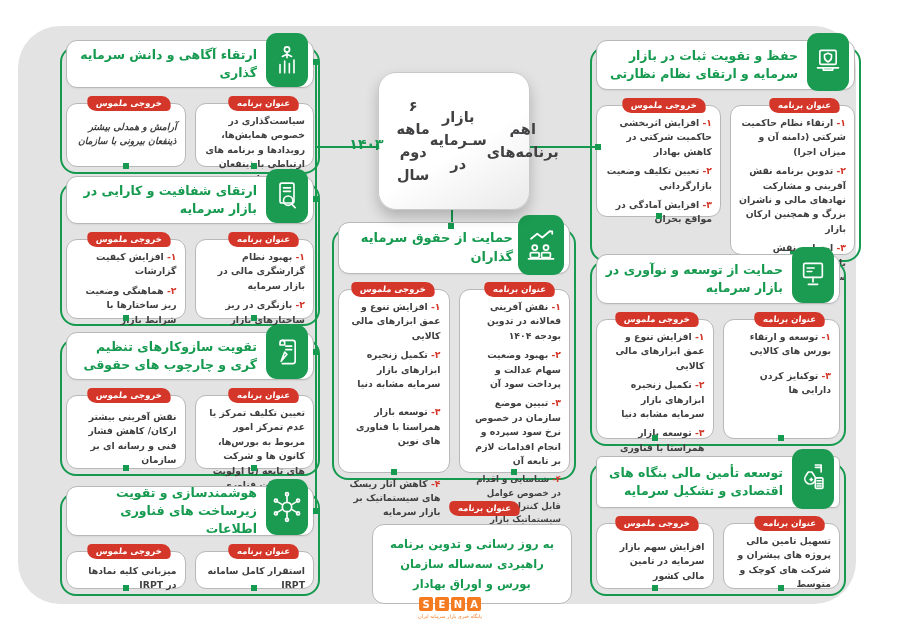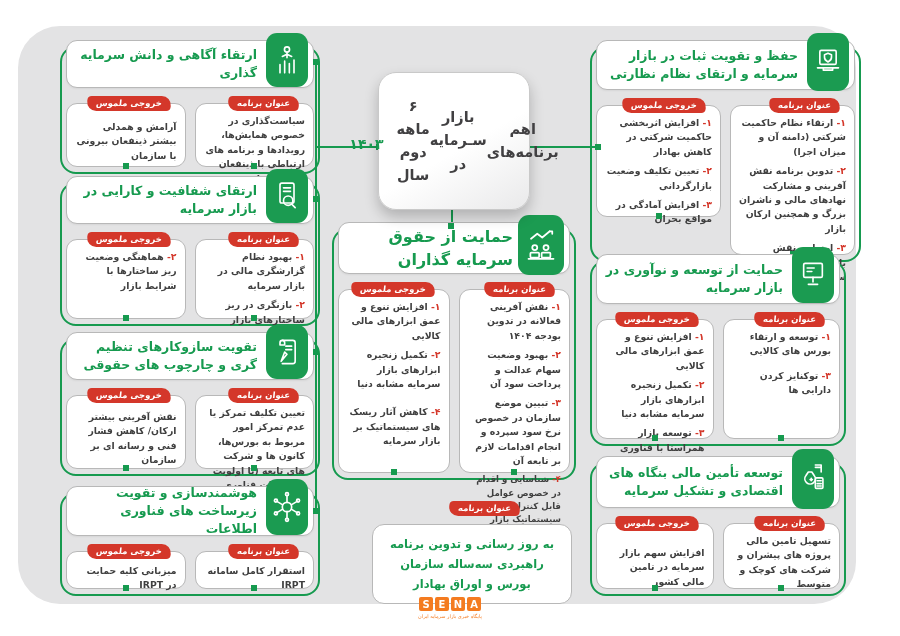--- a/index.html
+++ b/index.html
@@ -73,21 +73,21 @@
       </div>
       <div class="hdr-t">ارتقاء آگاهی و دانش سرمایه گذاری</div>
     </div>
     <div class="boxes">
       <div class="box" style="height:64px;">
         <span class="badge">عنوان برنامه</span>
         <div class="item"><span class="num"></span> <span>سیاست‌گذاری در خصوص همایش‌ها، رویدادها و برنامه های ارتباطی با ذینفعان بازار سرمایه</span></div>
       </div>
       <div class="box" style="height:64px;">
         <span class="badge">خروجی ملموس</span>
-        <div class="item" style="margin-top:6px;"><span class="num"></span> <span>آرامش و همدلی بیشتر ذینفعان بیرونی با سازمان</span></div>
+        <div class="item" style="margin-top:6px;font-style:italic;"><span class="num"></span> <span>آرامش و همدلی بیشتر ذینفعان بیرونی با سازمان</span></div>
       </div>
     </div>
   </div>
 
   <div class="section" style="left:66px;top:176px;width:248px;">
     <div class="bracket"></div>
     <div class="hdr" style="height:46px;">
       <div class="icon" style="height:54px;">
         <svg width="28" height="34" viewBox="0 0 24 28">
             <rect x="6" y="3" width="12" height="17" rx="1.5"></rect>
@@ -99,20 +99,21 @@
       <div class="hdr-t">ارتقای شفافیت و کارایی در بازار سرمایه</div>
     </div>
     <div class="boxes">
       <div class="box" style="height:80px;">
         <span class="badge">عنوان برنامه</span>
         <div class="item"><span class="num">۱-</span> <span>بهبود نظام گزارشگری مالی در بازار سرمایه</span></div>
         <div class="item"><span class="num">۲-</span> <span>بازنگری در ریز ساختارهای بازار سهام</span></div>
       </div>
       <div class="box" style="height:80px;">
         <span class="badge">خروجی ملموس</span>
+        <div class="item"><span class="num">۱-</span> <span>افزایش کیفیت گزارشات</span></div>
         <div class="item"><span class="num">۲-</span> <span>هماهنگی وضعیت ریز ساختارها با شرایط بازار</span></div>
       </div>
     </div>
   </div>
 
   <div class="section" style="left:66px;top:332px;width:248px;">
     <div class="bracket"></div>
     <div class="hdr" style="height:46px;">
       <div class="icon" style="height:54px;">
         <svg width="28" height="34" viewBox="0 0 24 28">
@@ -153,21 +154,21 @@
       </div>
       <div class="hdr-t">هوشمندسازی و تقویت زیرساخت های فناوری اطلاعات</div>
     </div>
     <div class="boxes">
       <div class="box" style="height:38px;padding-top:12px;">
         <span class="badge">عنوان برنامه</span>
         <div class="item"><span class="num"></span> <span>استقرار کامل سامانه IRPT</span></div>
       </div>
       <div class="box" style="height:38px;padding-top:12px;">
         <span class="badge">خروجی ملموس</span>
-        <div class="item"><span class="num"></span> <span>میزبانی کلیه حمایت در IRPT</span></div>
+        <div class="item"><span class="num"></span> <span>میزبانی کلیه نمادها در IRPT</span></div>
       </div>
     </div>
   </div>
 
   <div id="center-box">
     <div class="c-line">اهم برنامه‌های</div>
     <div class="c-line">بازار سـرمایه در</div>
     <div class="c-line">۶ ماهه دوم سال</div>
     <div class="c-year">۱۴۰۳</div>
   </div>
@@ -179,34 +180,35 @@
         <svg width="30" height="38" viewBox="0 0 24 30">
             <path d="M4 10l5-4 4 3 6-5"></path>
             <path d="M19 4h2v2"></path>
             <circle cx="7" cy="17" r="2"></circle>
             <circle cx="16" cy="17" r="2"></circle>
             <rect x="3.5" y="21" width="7" height="4" rx="0.8"></rect>
             <rect x="12.5" y="21" width="7" height="4" rx="0.8"></rect>
             <path d="M2 26h20"></path>
           </svg>
       </div>
-      <div class="hdr-t" style="font-size:16px;">حمایت از حقوق سرمایه گذاران</div>
+      <div class="hdr-t" style="font-size:13px;">حمایت از حقوق سرمایه گذاران</div>
     </div>
     <div class="boxes">
       <div class="box" style="height:184px;">
         <span class="badge">عنوان برنامه</span>
         <div class="item"><span class="num">۱-</span> <span>نقش آفرینی فعالانه در تدوین بودجه ۱۴۰۴</span></div>
         <div class="item"><span class="num">۲-</span> <span>بهبود وضعیت سهام عدالت و پرداخت سود آن</span></div>
         <div class="item"><span class="num">۳-</span> <span>تبیین موضع سازمان در خصوص نرخ سود سپرده و انجام اقدامات لازم بر تابعه آن</span></div>
         <div class="item" style="font-size:8.6px;"><span class="num">۴-</span> <span>شناسایی و اقدام در خصوص عوامل قابل کنترل ریسک سیستماتیک بازار سرمایه ایران (از جمله قیمت گذاری دستوری وزارت نفت و صمت)</span></div>
       </div>
       <div class="box" style="height:184px;">
         <span class="badge">خروجی ملموس</span>
         <div class="item"><span class="num">۱-</span> <span>افزایش تنوع و عمق ابزارهای مالی کالایی</span></div>
         <div class="item" style="margin-bottom:14px;"><span class="num">۲-</span> <span>تکمیل زنجیره ابزارهای بازار سرمایه مشابه دنیا</span></div>
+        <div class="item" style="margin-bottom:28px;"><span class="num">۳-</span> <span>توسعه بازار همراستا با فناوری های نوین</span></div>
         <div class="item"><span class="num">۴-</span> <span>کاهش آثار ریسک های سیستماتیک بر بازار سرمایه</span></div>
       </div>
     </div>
   </div>
 
   <div id="bottom-group">
     <span class="badge">عنوان برنامه</span>
     <div id="bottom-box">به روز رسانی و تدوین برنامه راهبردی سه‌ساله سازمان بورس و اوراق بهادار</div>
   </div>
 
@@ -260,40 +262,40 @@
         <span class="badge">خروجی ملموس</span>
         <div class="item"><span class="num">۱-</span> <span>افزایش تنوع و عمق ابزارهای مالی کالایی</span></div>
         <div class="item"><span class="num">۲-</span> <span>تکمیل زنجیره ابزارهای بازار سرمایه مشابه دنیا</span></div>
         <div class="item"><span class="num">۳-</span> <span>توسعه بازار همراستا با فناوری های نوین</span></div>
       </div>
     </div>
   </div>
 
   <div class="section" style="left:596px;top:456px;width:244px;">
     <div class="bracket"></div>
-    <div class="hdr" style="height:50px;">
+    <div class="hdr" style="height:50px;border-radius:6px;">
       <div class="icon" style="height:60px;">
         <svg width="28" height="36" viewBox="0 0 24 30">
             <path d="M14 3h5v6M14 5h5"></path>
             <path d="M8 9h3l2 3a4.5 4.5 0 1 1-7 0l2-3z"></path>
             <path d="M9.5 15.5h2M10.5 14.5v2"></path>
             <rect x="14" y="14" width="6.5" height="9" rx="1"></rect>
             <path d="M15.5 16.5h3.5M15.5 19h3.5M15.5 21h3.5"></path>
           </svg>
       </div>
       <div class="hdr-t">توسعه تأمین مالی بنگاه های اقتصادی و تشکیل سرمایه</div>
     </div>
     <div class="boxes">
       <div class="box" style="height:66px;">
         <span class="badge">عنوان برنامه</span>
         <div class="item"><span class="num"></span> <span>تسهیل تامین مالی پروژه های پیشران و شرکت های کوچک و متوسط</span></div>
       </div>
       <div class="box" style="height:66px;">
         <span class="badge">خروجی ملموس</span>
-        <div class="item" style="margin-top:12px;"><span class="num"></span> <span>افزایش سهم بازار سرمایه در تامین مالی کشور</span></div>
+        <div class="item" style="margin-top:6px;"><span class="num"></span> <span>افزایش سهم بازار سرمایه در تامین مالی کشور</span></div>
       </div>
     </div>
   </div>
 
   <div id="logo">
     <div class="row">
       <span class="lchip">S</span>
       <span class="lchip">E</span>
       <span class="lchip">N</span>
       <span class="lchip">A</span>

